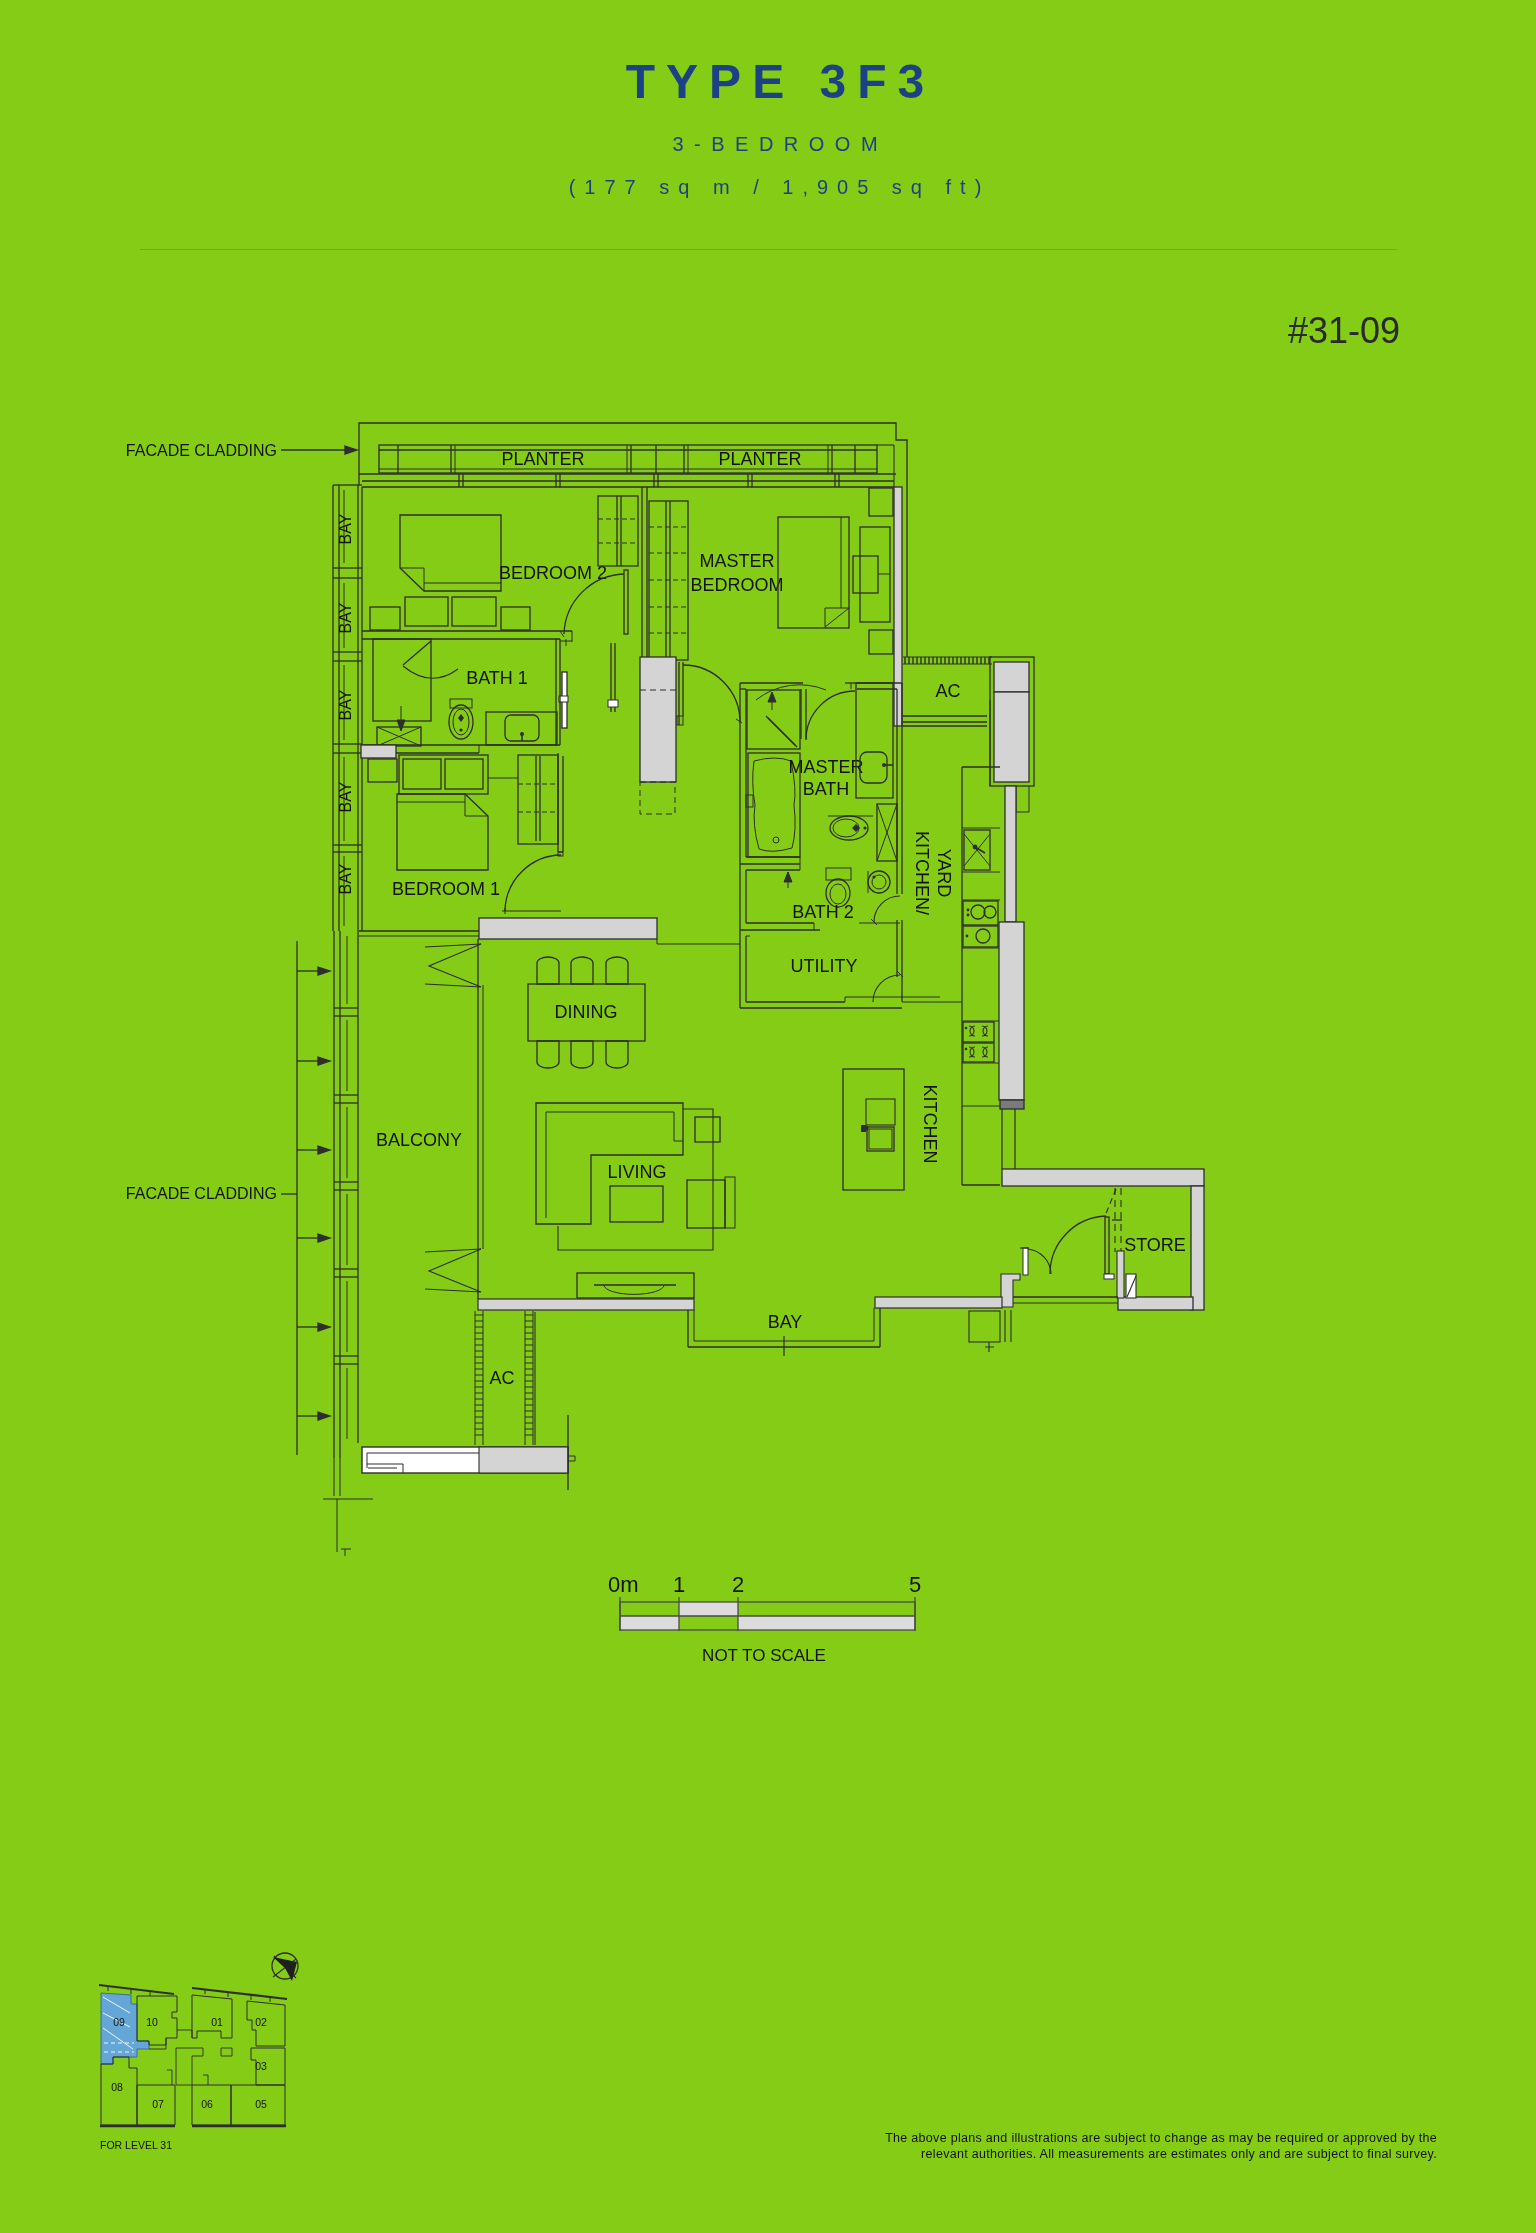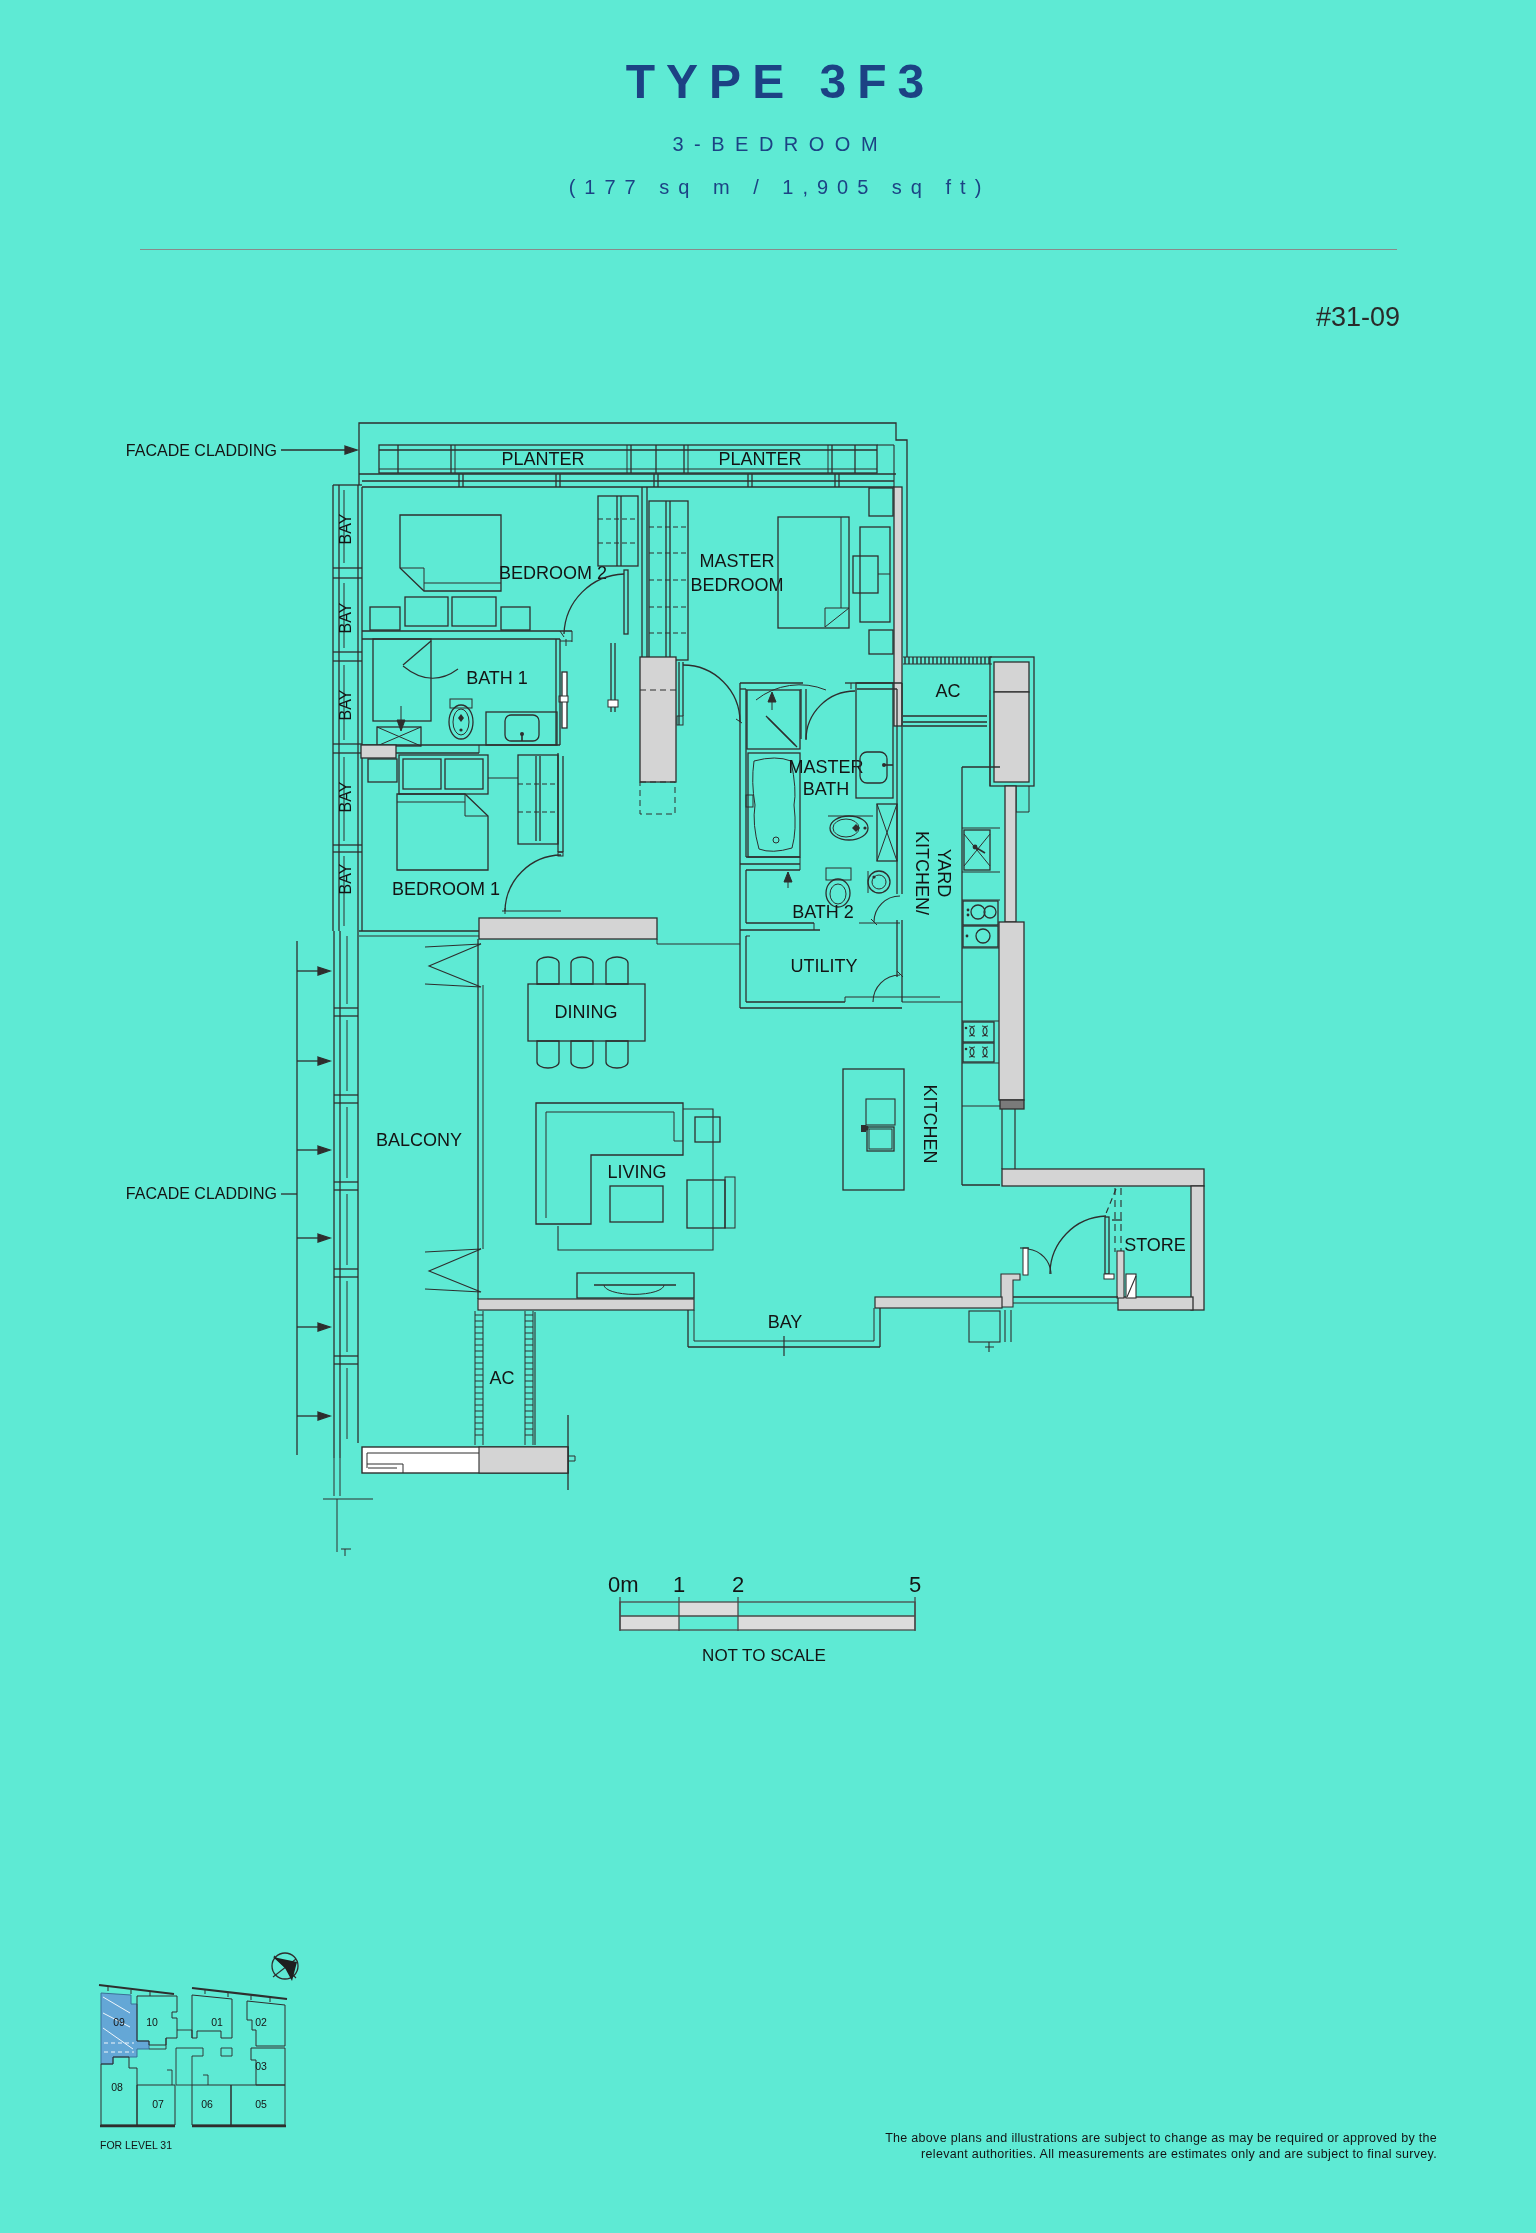--- a/index.html
+++ b/index.html
@@ -1,32 +1,32 @@
 <!DOCTYPE html>
 <html><head>
 <meta charset="utf-8">
 <style>
   html,body{margin:0;padding:0;background:#ffffff;}
-  #page{position:relative;width:1536px;height:2233px;background:#5eead4;overflow:hidden;
+  #page{position:relative;width:1536px;height:2233px;background:#84cc16;overflow:hidden;
         font-family:"Liberation Sans", sans-serif;}
   svg text{font-family:"Liberation Sans", sans-serif;fill:#141414;stroke:none;}
 </style>
 </head>
 <body>
 <div id="page">
 
   <div style="position:absolute;left:0;top:54px;width:1550px;text-align:center;color:#1c4284;font-size:48px;font-weight:bold;letter-spacing:11px;text-indent:11px;">TYPE 3F3</div>
 
   <div style="position:absolute;left:0;top:133px;width:1550px;text-align:center;color:#1c4284;font-size:20px;letter-spacing:10.5px;text-indent:10.5px;">3-BEDROOM</div>
 
   <div style="position:absolute;left:0;top:176px;width:1550px;text-align:center;color:#1c4284;font-size:20px;letter-spacing:9px;text-indent:9px;">(177 sq m / 1,905 sq ft)</div>
 
   <div style="position:absolute;left:140px;top:249px;width:1257px;height:0;border-top:1px solid #8a8a8a;"></div>
 
-  <div style="position:absolute;left:1100px;top:302px;width:300px;text-align:right;color:#2a2a2a;font-size:27px;">#31-09</div>
+  <div style="position:absolute;left:1100px;top:310px;width:300px;text-align:right;color:#2a2a2a;font-size:36px;">#31-09</div>
 
   <svg id="plan" width="1536" height="2233" viewBox="0 0 1536 2233" style="position:absolute;left:0;top:0;">
   <g stroke="#2e2e2e" fill="none" stroke-width="1.3">
 
     <g>
       <path d="M359,485 L359,423 L896,423 L896,440 L907,440 L907,657"></path>
       <path d="M894,445 L894,487" stroke-width="1.1"></path>
       <line x1="877" y1="445" x2="894" y2="445" stroke-width="1.1"></line>
     </g>
 

